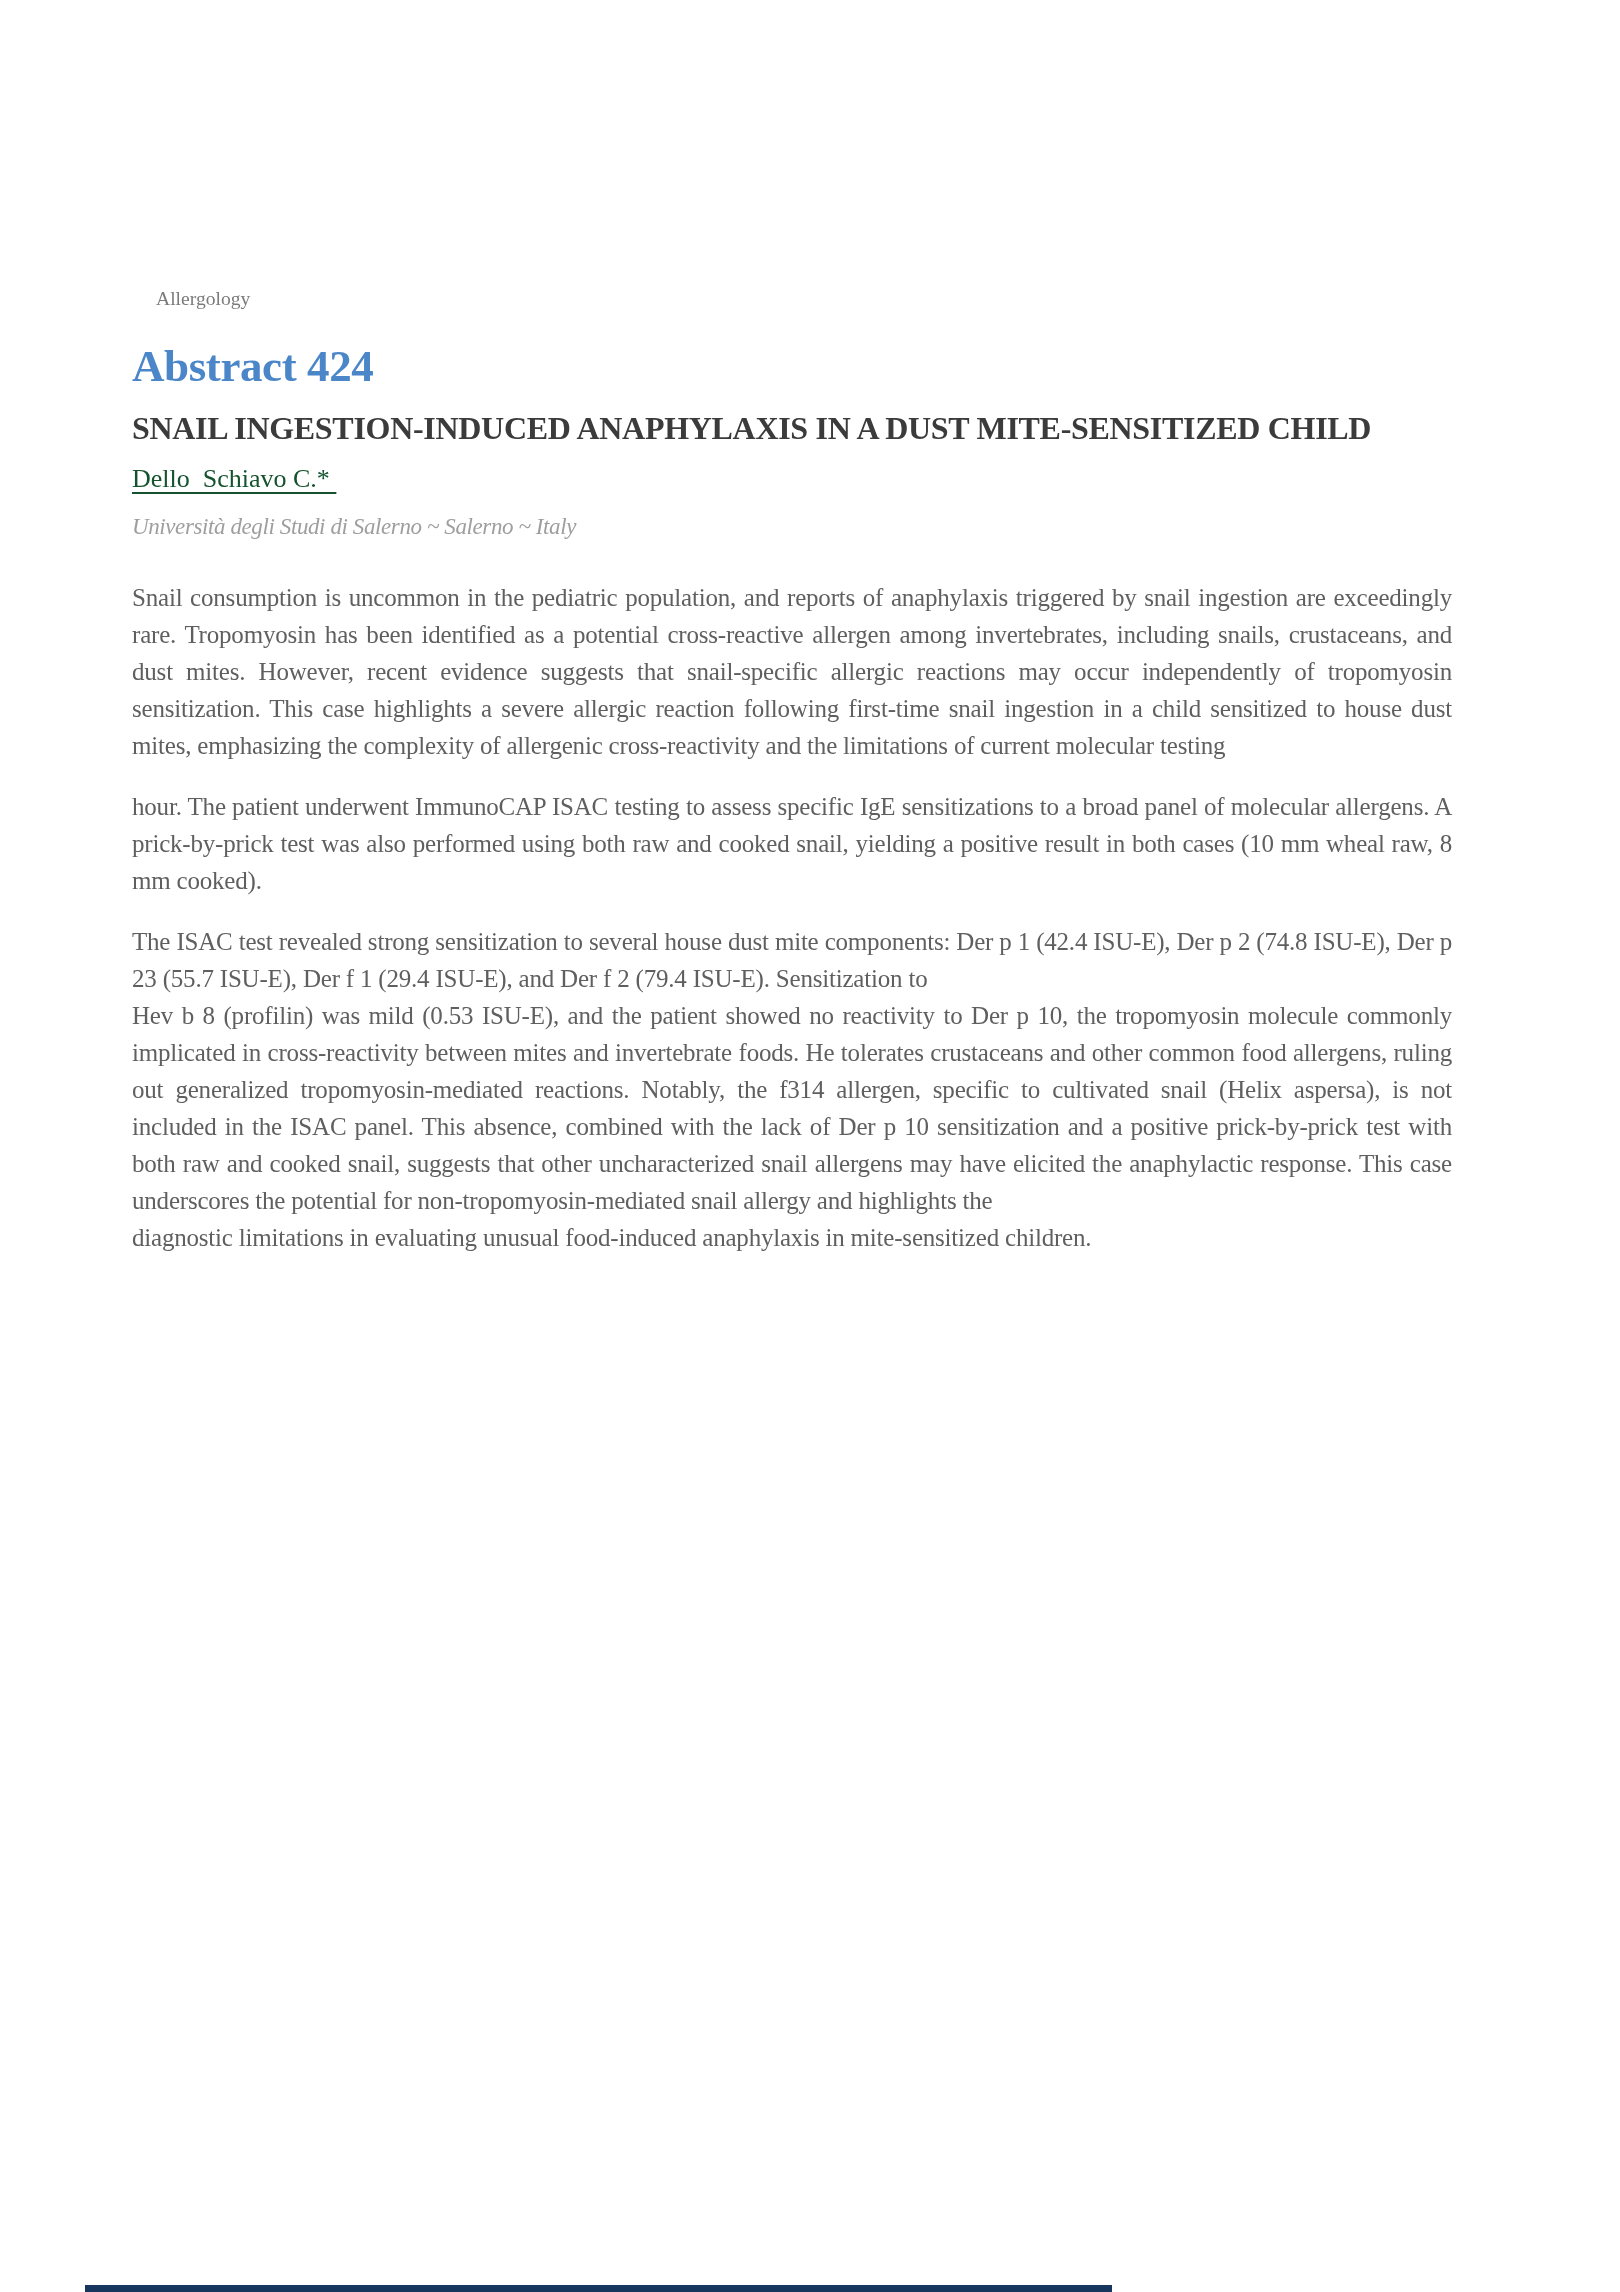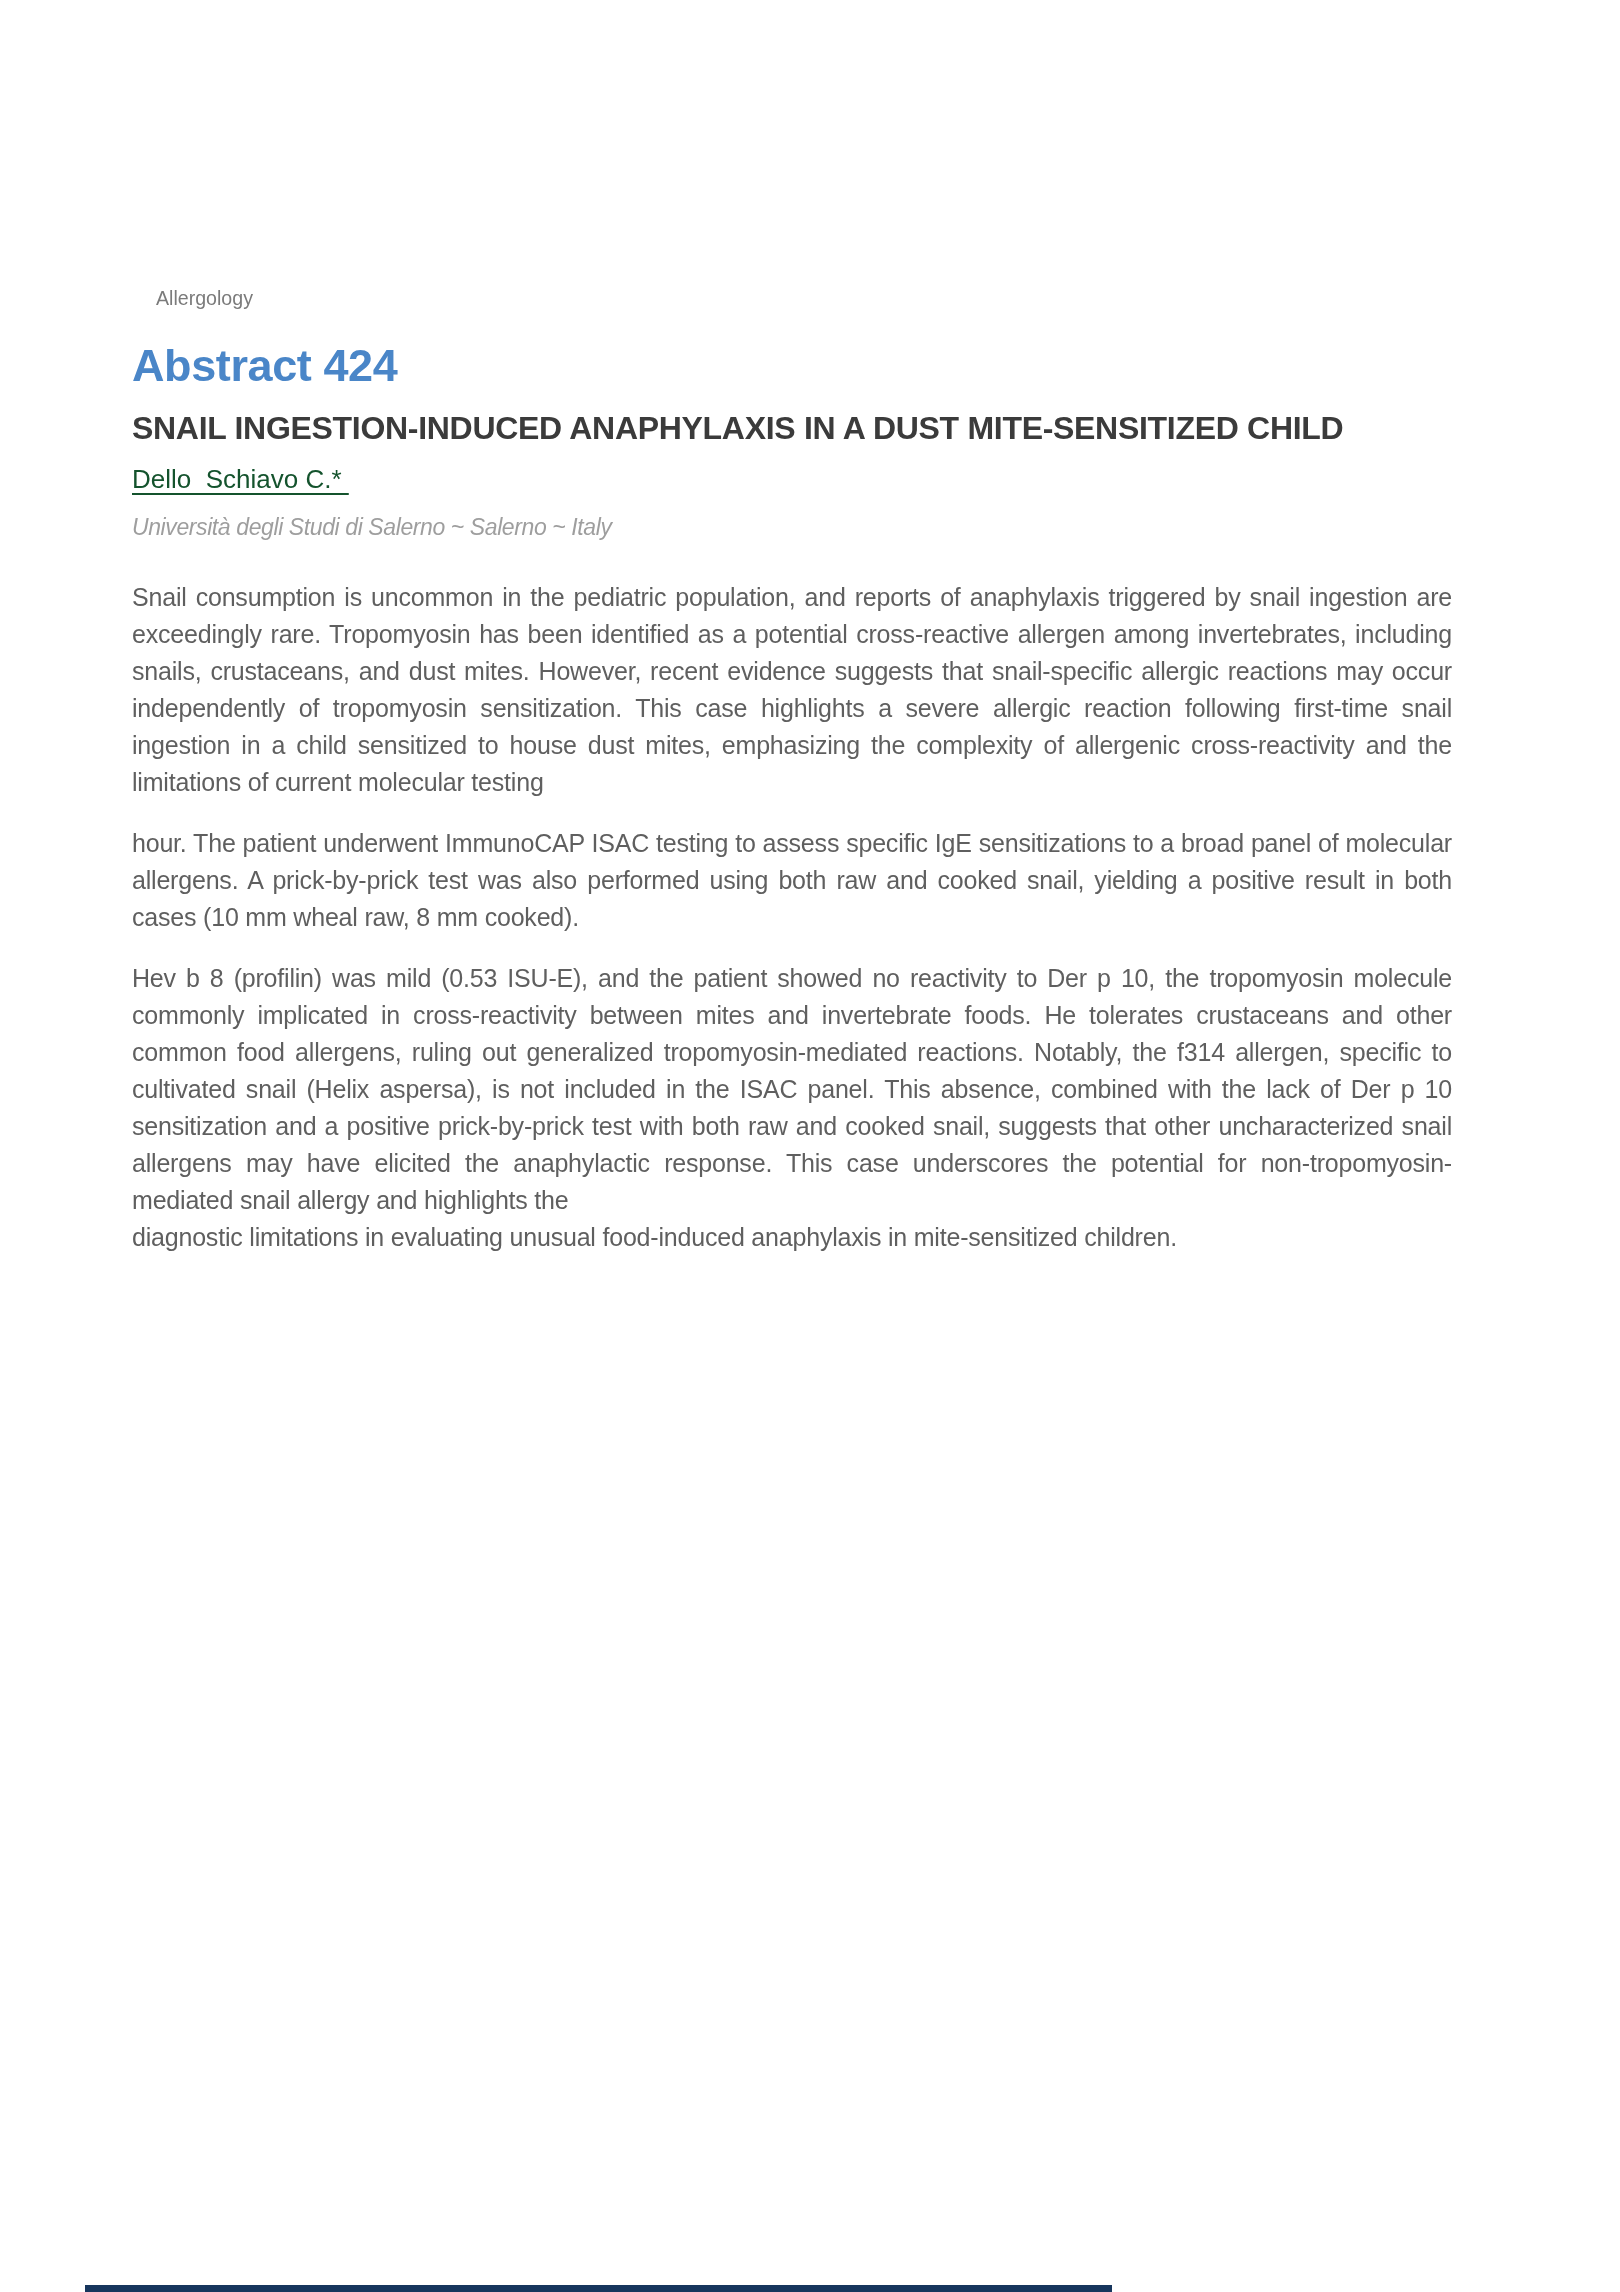--- a/index.html
+++ b/index.html
@@ -5,21 +5,21 @@
   html, body {
     margin: 0;
     padding: 0;
     background: #ffffff;
   }
   .page {
     position: relative;
     width: 1603px;
     height: 2293px;
     background: #ffffff;
-    font-family: Liberation Sans, sans-serif;
+    font-family: Liberation Serif, serif;
     box-sizing: border-box;
     padding: 287px 151px 0 132px;
     overflow: hidden;
   }
   .category {
     margin-left: 24px;
     margin-bottom: 30px;
     font-size: 19.6px;
     line-height: 23px;
     color: #7b7b7b;
@@ -99,20 +99,21 @@
 
     <div class="para">
       <div class="seg">Snail consumption is uncommon in the pediatric population, and reports of anaphylaxis triggered by snail ingestion are exceedingly rare. Tropomyosin has been identified as a potential cross-reactive allergen among invertebrates, including snails, crustaceans, and dust mites. However, recent evidence suggests that snail-specific allergic reactions may occur independently of tropomyosin sensitization. This case highlights a severe allergic reaction following first-time snail ingestion in a child sensitized to house dust mites, emphasizing the complexity of allergenic cross-reactivity and the limitations of current molecular testing</div>
     </div>
 
     <div class="para">
       <div class="seg">hour. The patient underwent ImmunoCAP ISAC testing to assess specific IgE sensitizations to a broad panel of molecular allergens. A prick-by-prick test was also performed using both raw and cooked snail, yielding a positive result in both cases (10 mm wheal raw, 8 mm cooked).</div>
     </div>
 
     <div class="para">
+      <div class="seg">The ISAC test revealed strong sensitization to several house dust mite components: Der p 1 (42.4 ISU-E), Der p 2 (74.8 ISU-E), Der p 23 (55.7 ISU-E), Der f 1 (29.4 ISU-E), and Der f 2 (79.4 ISU-E). Sensitization to</div>
       <div class="seg">Hev b 8 (profilin) was mild (0.53 ISU-E), and the patient showed no reactivity to Der p 10, the tropomyosin molecule commonly implicated in cross-reactivity between mites and invertebrate foods. He tolerates crustaceans and other common food allergens, ruling out generalized tropomyosin-mediated reactions. Notably, the f314 allergen, specific to cultivated snail (Helix aspersa), is not included in the ISAC panel. This absence, combined with the lack of Der p 10 sensitization and a positive prick-by-prick test with both raw and cooked snail, suggests that other uncharacterized snail allergens may have elicited the anaphylactic response. This case underscores the potential for non-tropomyosin-mediated snail allergy and highlights the</div>
       <div class="seg">diagnostic limitations in evaluating unusual food-induced anaphylaxis in mite-sensitized children.</div>
     </div>
 
   </div>
 
   <div class="footer-bar"></div>
 
 </div>
 

